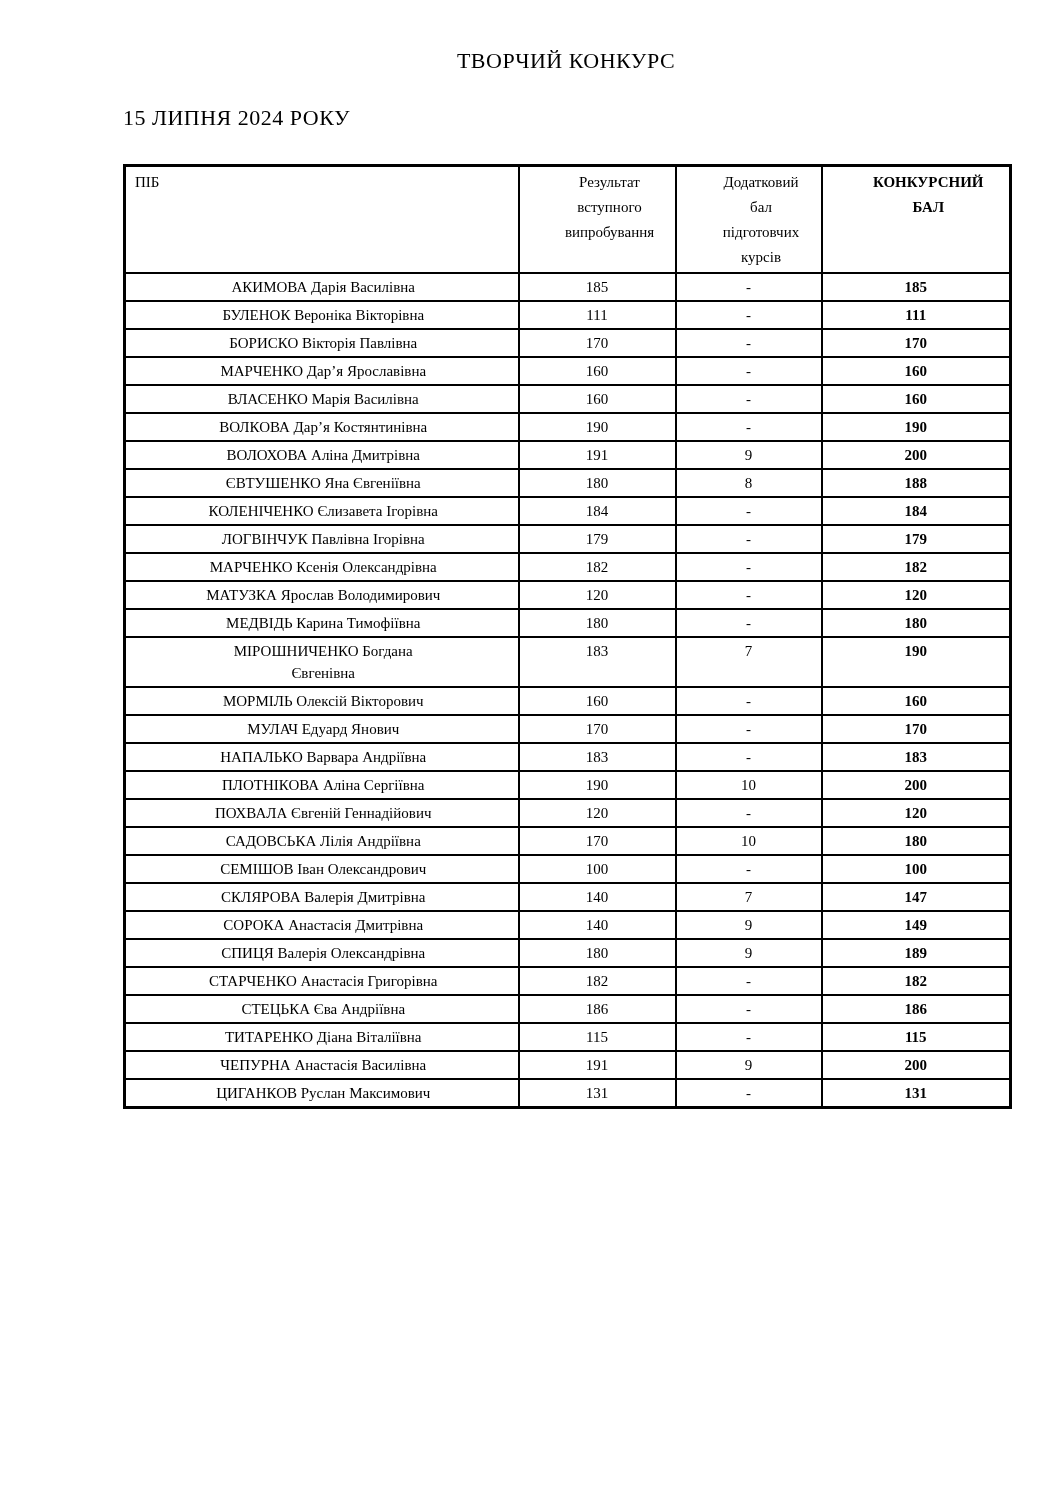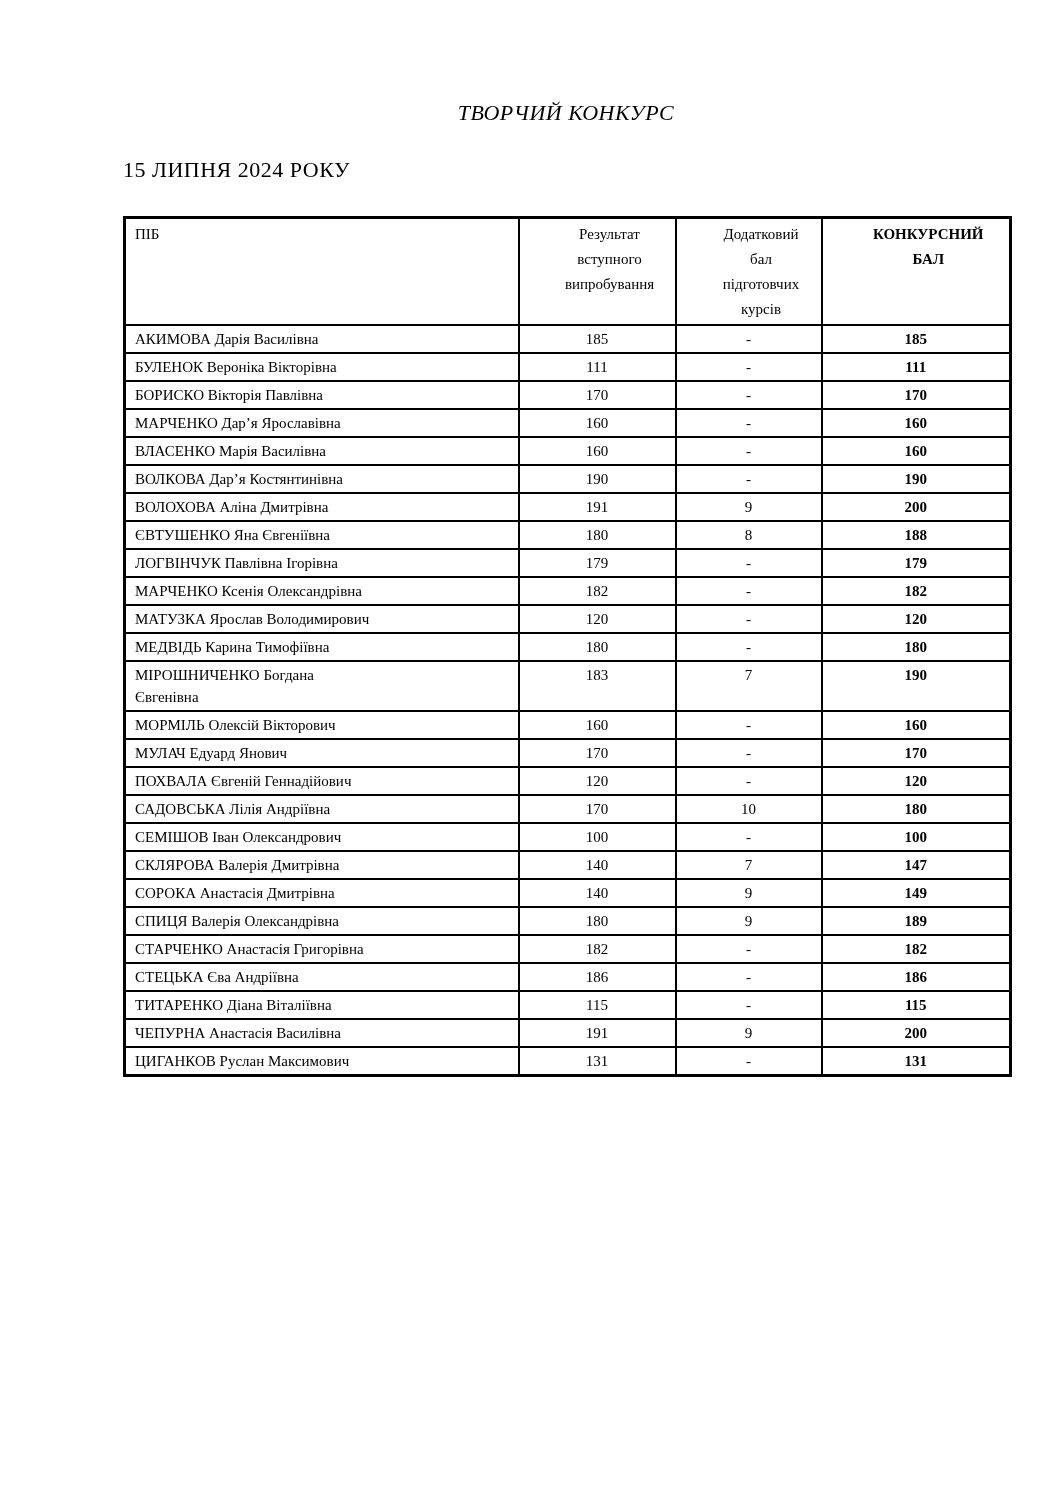--- a/index.html
+++ b/index.html
@@ -13,26 +13,25 @@
     font-family: "Liberation Serif", serif;
     overflow: hidden;
   }
   .content {
     position: absolute;
     left: 123px;
     top: 0;
     width: 886px;
   }
   .doc-title {
-    margin-top: 100px;
+    margin-top: 48px;
     text-align: center;
     font-size: 22px;
     line-height: 26px;
     letter-spacing: 0.5px;
-    font-style: italic;
   }
   .doc-subtitle {
     margin-top: 31px;
     text-align: left;
     font-size: 22px;
     line-height: 26px;
     letter-spacing: 0.5px;
   }
   table.results {
     margin-top: 33px;
@@ -57,21 +56,21 @@
     font-weight: normal;
     text-align: center;
     line-height: 25px;
     height: 107px;
     padding-top: 3px;
     padding-left: 31px;
   }
   table.results thead th.h-name { text-align: left; padding-left: 9px; }
   table.results thead th.h-score { font-weight: bold; }
   table.results tbody td { height: 28px; }
-  table.results tbody td:first-child  { text-align: left; padding-left: 9px; }
+  table.results tbody td:first-child  { text-align: center; padding-left: 9px; }
   table.results tbody td:nth-child(2) { text-align: center; }
   table.results tbody td:nth-child(3) { text-align: center; }
   table.results tbody td:nth-child(4) { text-align: center; font-weight: bold; }
 </style>
 </head>
 <body>
 
 <div class="page">
   <div class="content">
     <div class="doc-title">ТВОРЧИЙ КОНКУРС</div>
@@ -141,20 +140,26 @@
             <td>9</td>
             <td>200</td>
           </tr>
           <tr>
             <td>ЄВТУШЕНКО Яна Євгеніївна</td>
             <td>180</td>
             <td>8</td>
             <td>188</td>
           </tr>
           <tr>
+            <td>КОЛЕНІЧЕНКО Єлизавета Ігорівна</td>
+            <td>184</td>
+            <td>-</td>
+            <td>184</td>
+          </tr>
+          <tr>
             <td>ЛОГВІНЧУК Павлівна Ігорівна</td>
             <td>179</td>
             <td>-</td>
             <td>179</td>
           </tr>
           <tr>
             <td>МАРЧЕНКО Ксенія Олександрівна</td>
             <td>182</td>
             <td>-</td>
             <td>182</td>
@@ -182,20 +187,32 @@
             <td>МОРМІЛЬ Олексій Вікторович</td>
             <td>160</td>
             <td>-</td>
             <td>160</td>
           </tr>
           <tr>
             <td>МУЛАЧ Едуард Янович</td>
             <td>170</td>
             <td>-</td>
             <td>170</td>
+          </tr>
+          <tr>
+            <td>НАПАЛЬКО Варвара Андріївна</td>
+            <td>183</td>
+            <td>-</td>
+            <td>183</td>
+          </tr>
+          <tr>
+            <td>ПЛОТНІКОВА Аліна Сергіївна</td>
+            <td>190</td>
+            <td>10</td>
+            <td>200</td>
           </tr>
           <tr>
             <td>ПОХВАЛА Євгеній Геннадійович</td>
             <td>120</td>
             <td>-</td>
             <td>120</td>
           </tr>
           <tr>
             <td>САДОВСЬКА Лілія Андріївна</td>
             <td>170</td>

